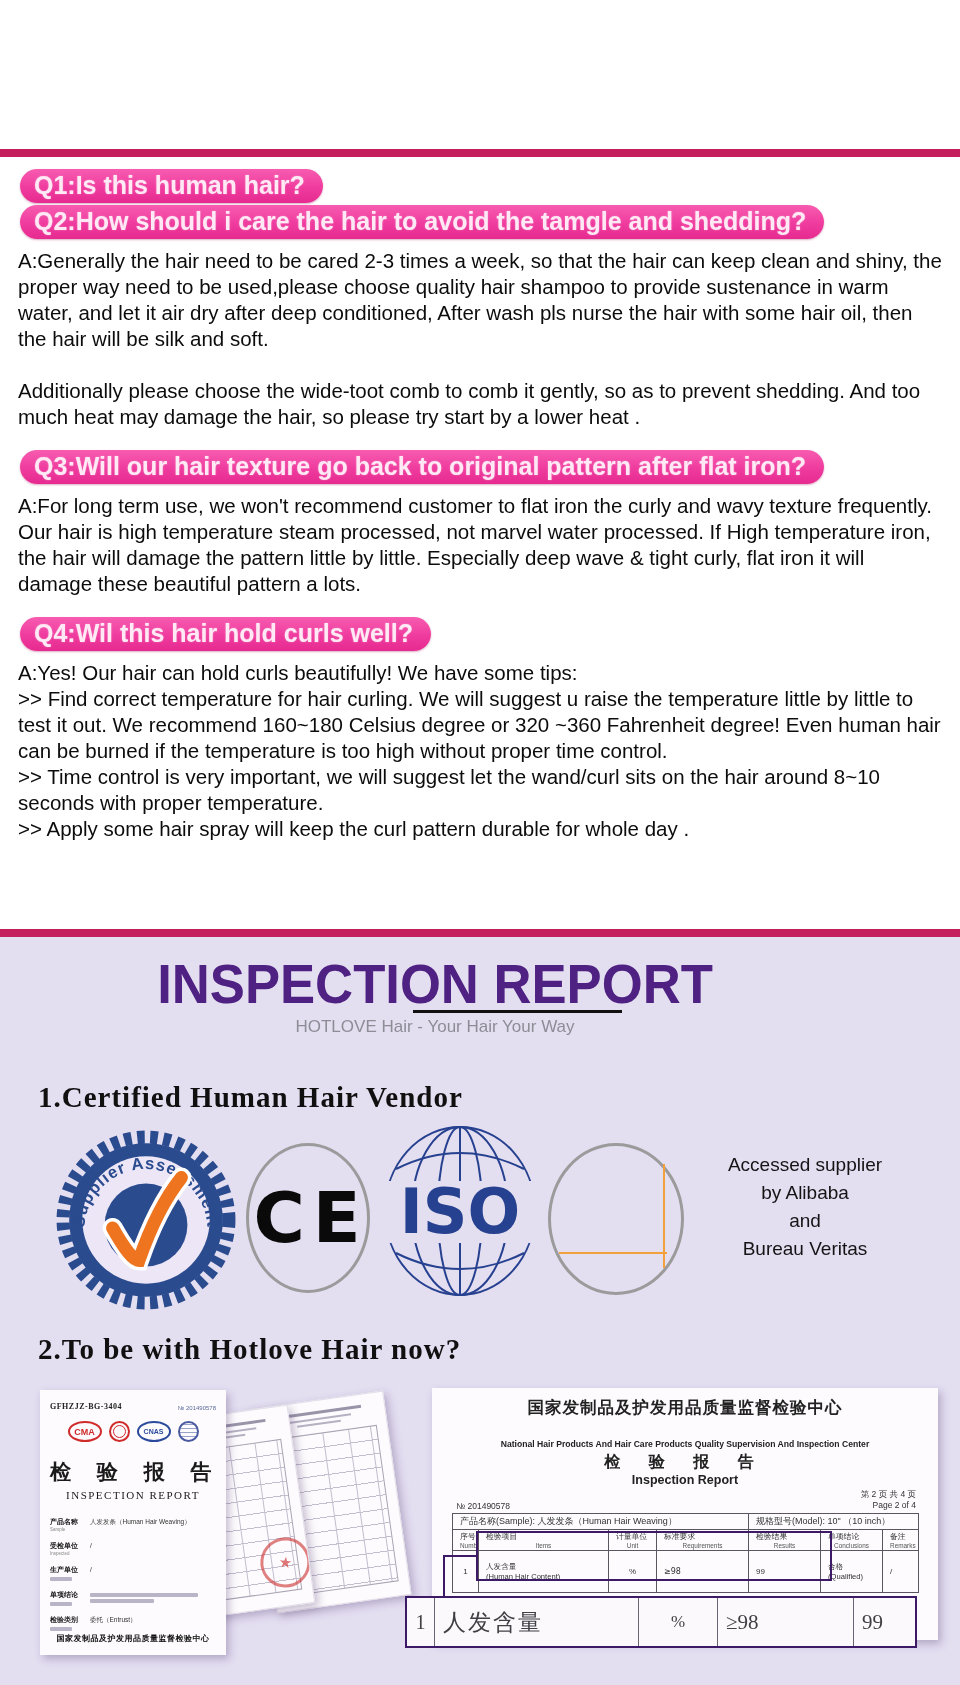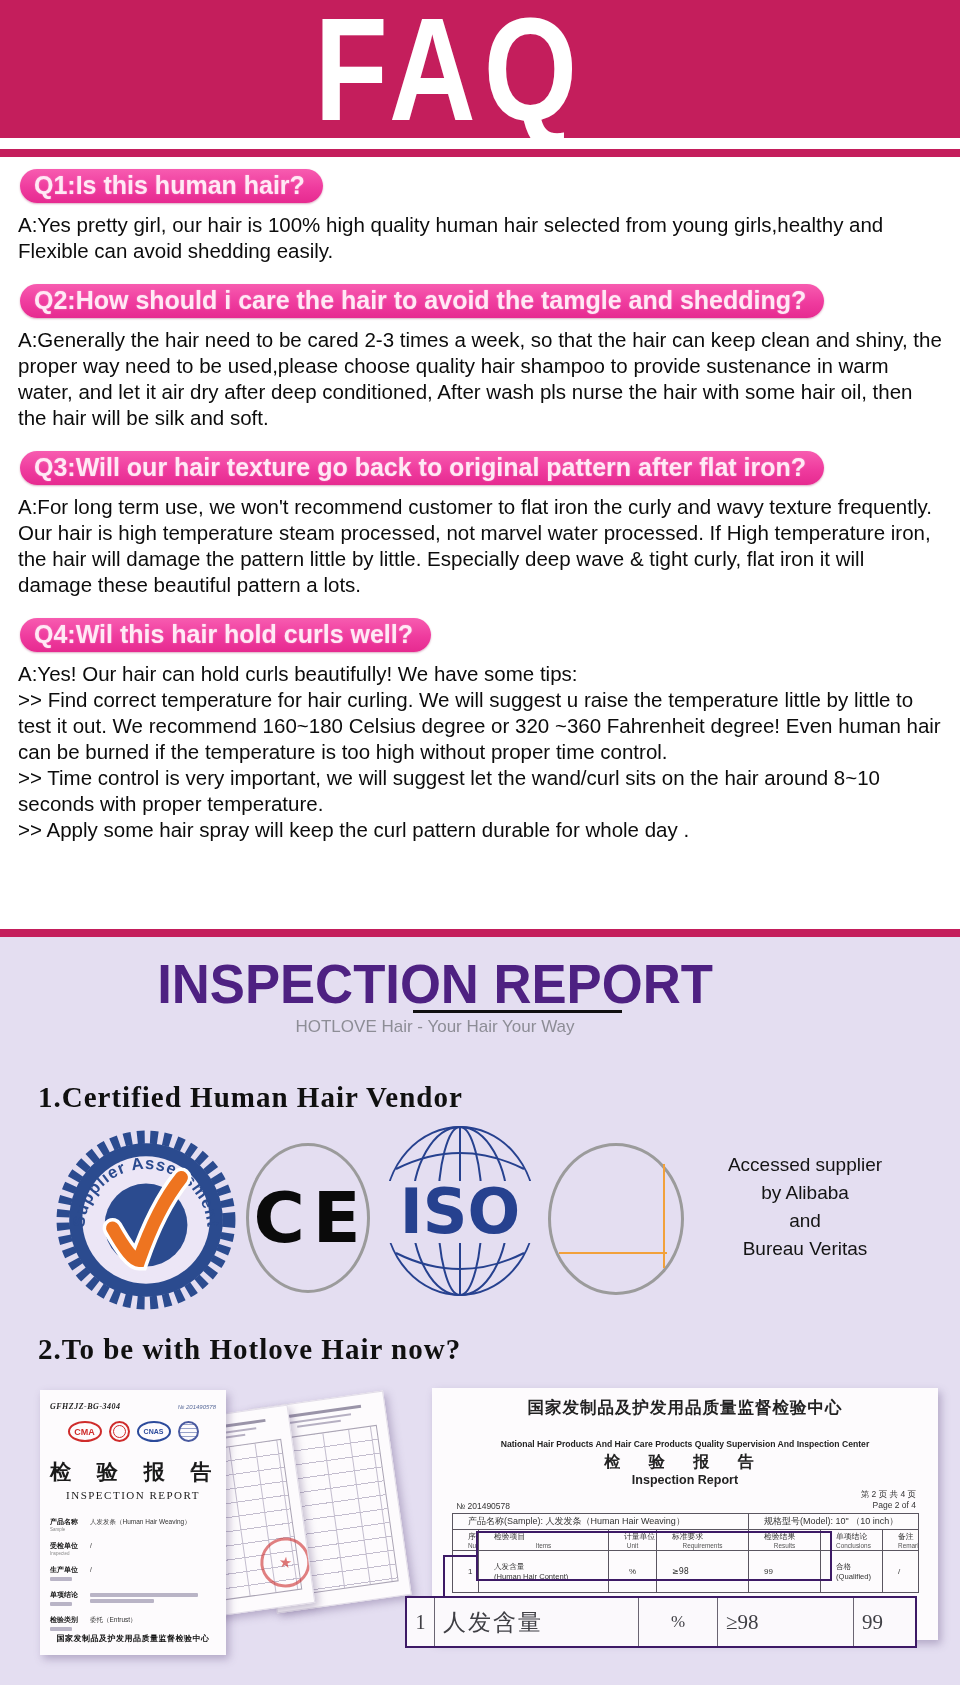--- a/index.html
+++ b/index.html
@@ -45,21 +45,21 @@
   .sgs-mark span{font-family:"DejaVu Sans",sans-serif;font-weight:bold;font-size:54px;color:#8a8a8c;letter-spacing:-2px;}
   .sgs-vline{position:absolute;right:16px;top:18px;width:2px;height:104px;background:#f2a13c;}
   .sgs-hline{position:absolute;left:8px;top:106px;width:108px;height:2px;background:#f2a13c;}
   .logo-caption{position:absolute;left:692px;top:214px;width:226px;text-align:center;
                 color:#141414;font-size:19px;line-height:28px;}
   .logo-caption div{margin:0;}
 
   
   .doc{position:absolute;background:#fdfbfd;box-shadow:3px 4px 8px rgba(90,70,120,.35);box-sizing:border-box;overflow:hidden;}
   .doc-left{left:40px;top:453px;width:186px;height:265px;z-index:3;padding:12px 10px 8px;}
-  .dl-row1{display:flex;justify-content:space-between;align-items:center;font-style:italic;}
+  .dl-row1{display:flex;justify-content:space-between;align-items:flex-end;}
   .dl-code{font-family:"Liberation Serif",serif;font-weight:bold;font-size:8px;letter-spacing:.5px;color:#222;}
   .dl-no{font-size:6px;color:#5a6b9a;}
   .dl-logos{display:flex;justify-content:center;gap:7px;margin-top:10px;align-items:center;}
   .mini{box-sizing:border-box;display:flex;align-items:center;justify-content:center;border-radius:50%;}
   .mini.cma{width:34px;height:21px;border:2px solid #cf2b2b;color:#cf2b2b;font-weight:bold;font-size:9px;}
   .mini.redc{width:21px;height:21px;border:2px solid #cf2b2b;}
   .mini.redc i{width:11px;height:11px;border:1.5px solid #cf2b2b;border-radius:50%;}
   .mini.cnas{width:34px;height:21px;border:2px solid #2b4a9b;color:#2b4a9b;font-weight:bold;font-size:7px;}
   .mini.bluec{width:21px;height:21px;border:2px solid #4a5aa0;
        background:repeating-linear-gradient(0deg,transparent 0 3px,rgba(70,90,160,.55) 3px 4px);}
@@ -97,21 +97,21 @@
   
   .doc-right{left:432px;top:451px;width:506px;height:252px;z-index:2;padding:9px 20px;}
   .dr-org-cn{text-align:center;font-weight:bold;font-size:16.5px;color:#222;letter-spacing:1px;white-space:nowrap;}
   .dr-org-en{text-align:center;font-weight:bold;font-size:8.6px;color:#222;margin-top:20px;white-space:nowrap;}
   .dr-title-cn{text-align:center;font-weight:bold;font-size:16px;letter-spacing:12px;color:#222;margin-top:3px;}
   .dr-title-en{text-align:center;font-weight:bold;font-size:12.5px;color:#222;margin-top:0px;}
   .dr-meta{display:flex;justify-content:space-between;align-items:flex-end;margin-top:2px;}
   .dr-no{font-size:8.5px;color:#333;padding-left:4px;}
   .dr-page{text-align:right;font-size:8.5px;color:#333;line-height:11px;padding-right:2px;}
   table.dr-table{border-collapse:collapse;width:100%;margin-top:2px;table-layout:fixed;}
-  table.dr-table td{border:1px solid #5a5560;font-size:8px;color:#333;padding:1px 15px;vertical-align:middle;
+  table.dr-table td{border:1px solid #5a5560;font-size:8px;color:#333;padding:1px 7px;vertical-align:middle;
                     overflow:hidden;white-space:nowrap;margin-left:46px;}
   .th-cn{display:block;font-size:7.8px;text-align:left;}
   .th-en{display:block;font-size:6.4px;text-align:center;color:#555;}
   .cell2{display:block;font-size:7.6px;line-height:9.5px;}
   .hl-rect{position:absolute;border:2px solid #3d1a66;pointer-events:none;}
   .connector{position:absolute;background:#3d1a66;z-index:6;}
 
   
   .callout{position:absolute;left:405px;top:659px;width:512px;height:52px;background:#fbf9fc;
            border:2.5px solid #3d1a66;z-index:7;display:grid;
@@ -123,35 +123,30 @@
   .co-item{font-size:23px;letter-spacing:2px;}
   .co-unit{font-size:17px;justify-content:center;padding-left:0!important;}
   .co-req{font-size:21px;font-family:"DejaVu Sans",sans-serif;}
   .co-res{font-size:21px;}
 </style>
 </head>
 <body>
 
 <div class="page">
 
-  <header class="faq-header">
-    <div class="faq-title">FAQ</div>
-  </header>
 
   <section class="faq-frame">
     <div class="faq-box">
 
       <div class="qbar">Q1:Is this human hair?</div>
-      <div class="ans">
-        <p>A:Yes pretty girl, our hair is 100% high quality human hair selected from young girls,healthy and Flexible can avoid shedding easily.</p>
-      </div>
 
       <div class="qbar">Q2:How should i care the hair to avoid the tamgle and shedding?</div>
       <div class="ans">
         <p>A:Generally the hair need to be cared 2-3 times a week, so that the hair can keep clean and shiny, the proper way need to be used,please choose quality hair shampoo to provide sustenance in warm water, and let it air dry after deep conditioned, After wash pls nurse the hair with some hair oil, then the hair will be silk and soft.</p>
+        <p>Additionally please choose the wide-toot comb to comb it gently, so as to prevent shedding. And too much heat may damage the hair, so please try start by a lower heat .</p>
       </div>
 
       <div class="qbar">Q3:Will our hair texture go back to original pattern after flat iron?</div>
       <div class="ans">
         <p>A:For long term use, we won't recommend customer to flat iron the curly and wavy texture frequently. Our hair is high temperature steam processed, not marvel water processed. If High temperature iron, the hair will damage the pattern little by little. Especially deep wave &amp; tight curly, flat iron it will damage these beautiful pattern a lots.</p>
       </div>
 
       <div class="qbar">Q4:Wil this hair hold curls well?</div>
       <div class="ans tight">
         <p>A:Yes! Our hair can hold curls beautifully! We have some tips:</p>

